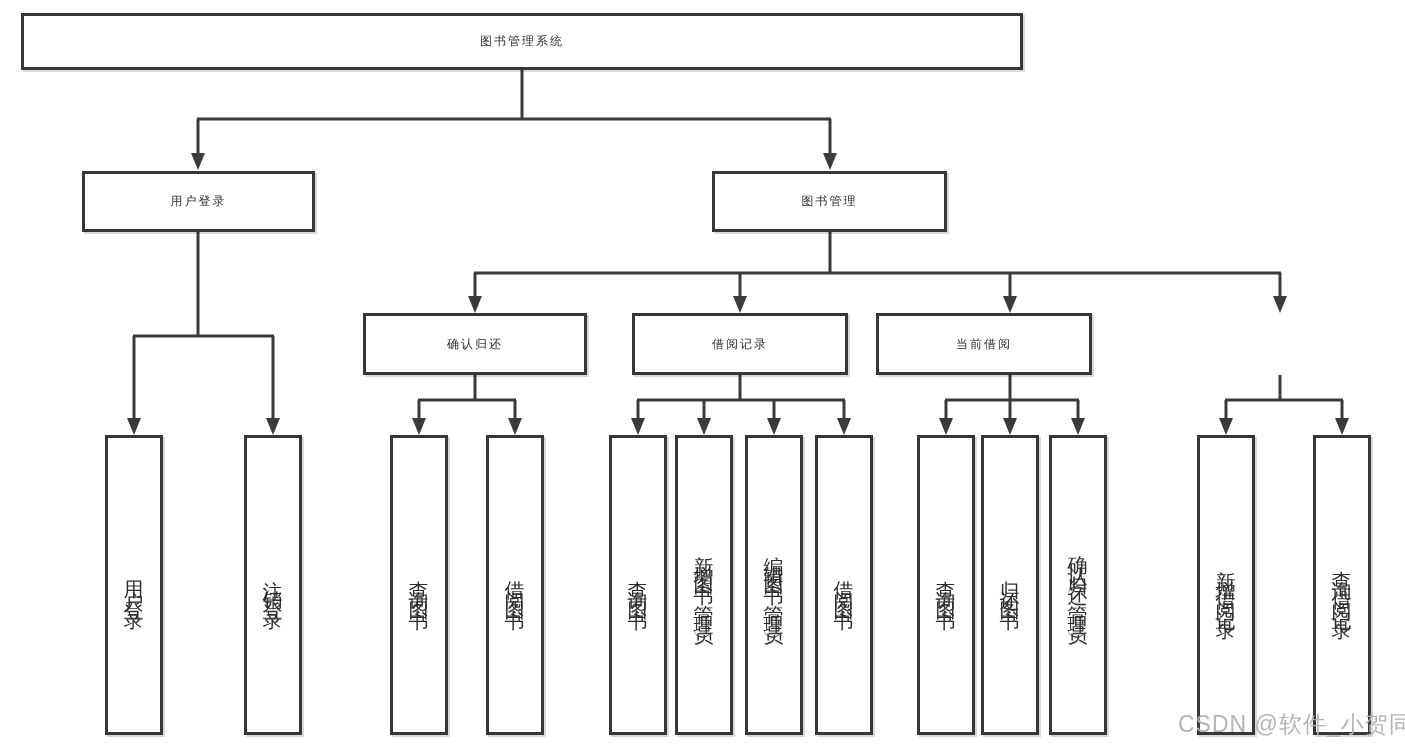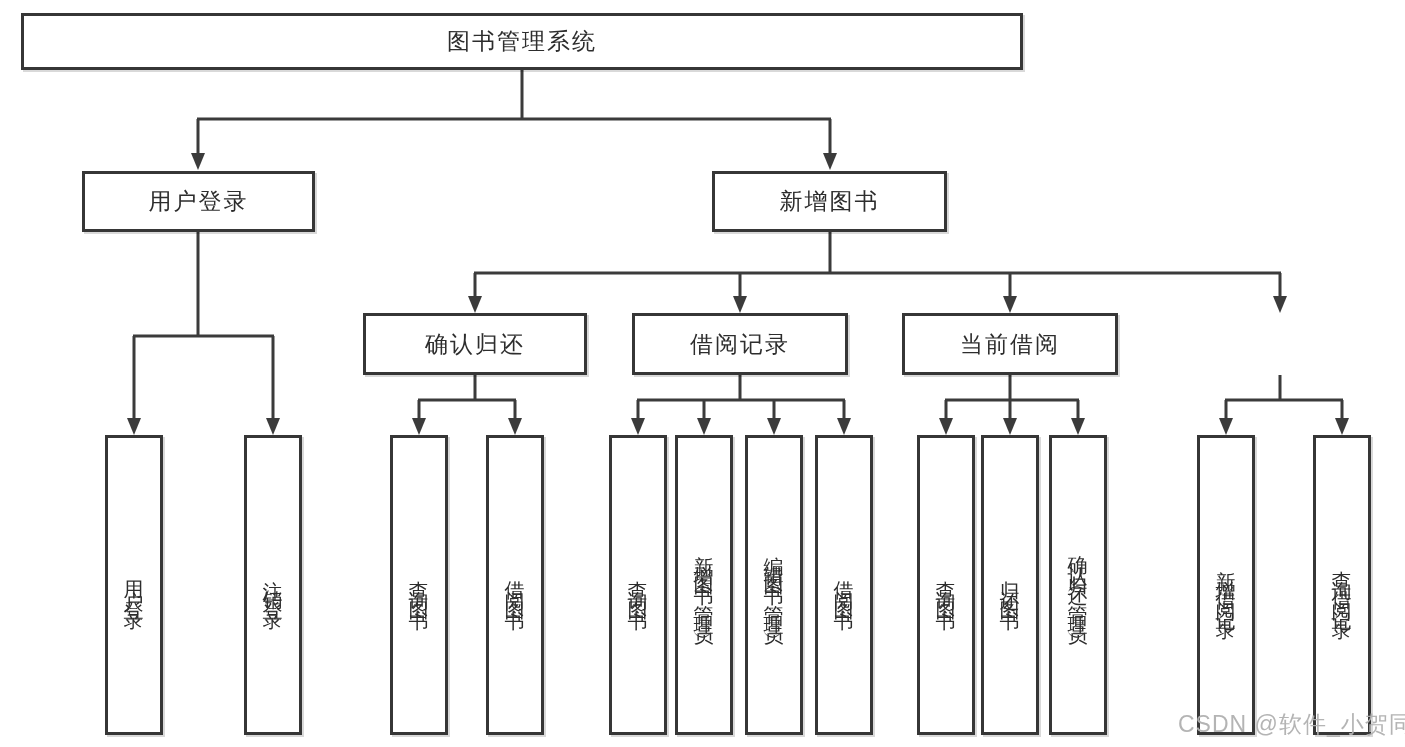--- a/index.html
+++ b/index.html
@@ -23,21 +23,21 @@
     border: 3px solid #363636;
     background: #ffffff;
     display: flex;
     align-items: center;
     justify-content: center;
     color: #2d2d2d;
     box-shadow: 2px 2px 0 rgba(0,0,0,0.15);
     z-index: 2;
   }
   .hbox {
-    font-size: 23px;
+    font-size: 12px;
     letter-spacing: 2px;
   }
   .vbox span {
     writing-mode: vertical-rl;
     text-orientation: mixed;
     font-size: 20px;
     letter-spacing: 10px;
     line-height: 1.1;
   }
   .watermark {
@@ -97,30 +97,30 @@
   </svg>
 
   <div class="node hbox" style="left:21px; top:13px; width:1002px; height:57px;">
     <span>图书管理系统</span>
   </div>
 
   <div class="node hbox" style="left:82px; top:171px; width:233px; height:61px;">
     <span>用户登录</span>
   </div>
   <div class="node hbox" style="left:712px; top:171px; width:235px; height:61px;">
-    <span>新增图书</span>
+    <span>图书管理</span>
   </div>
 
   <div class="node hbox" style="left:363px; top:313px; width:224px; height:62px;">
     <span>确认归还</span>
   </div>
   <div class="node hbox" style="left:632px; top:313px; width:216px; height:62px;">
     <span>借阅记录</span>
   </div>
-  <div class="node hbox" style="left:902px; top:313px; width:216px; height:62px;">
+  <div class="node hbox" style="left:876px; top:313px; width:216px; height:62px;">
     <span>当前借阅</span>
   </div>
 
   <div class="node vbox" style="left:105px; top:435px; width:58px; height:300px;">
     <span>用户登录</span>
   </div>
   <div class="node vbox" style="left:244px; top:435px; width:58px; height:300px;">
     <span>注销登录</span>
   </div>
 

